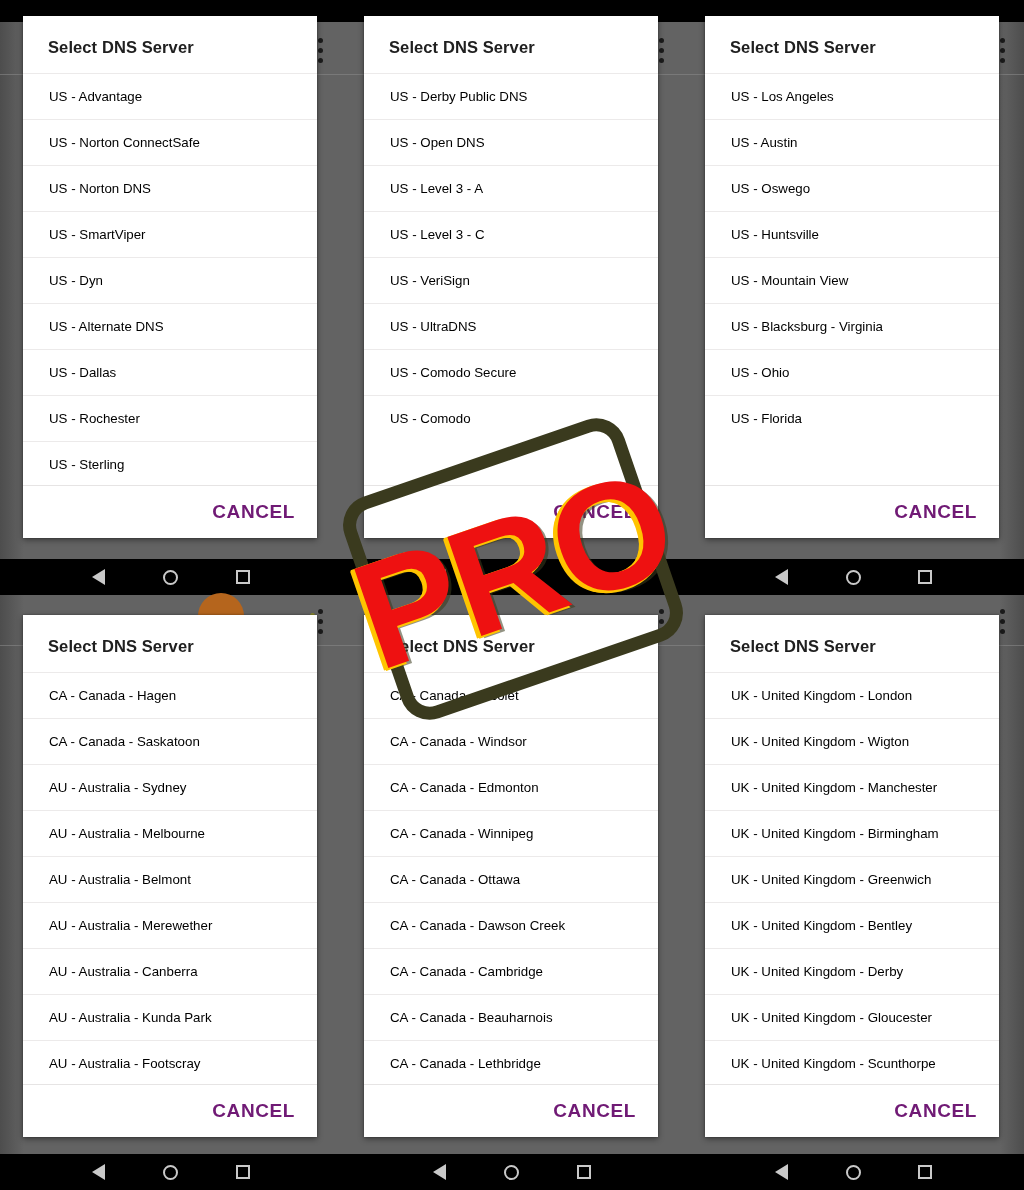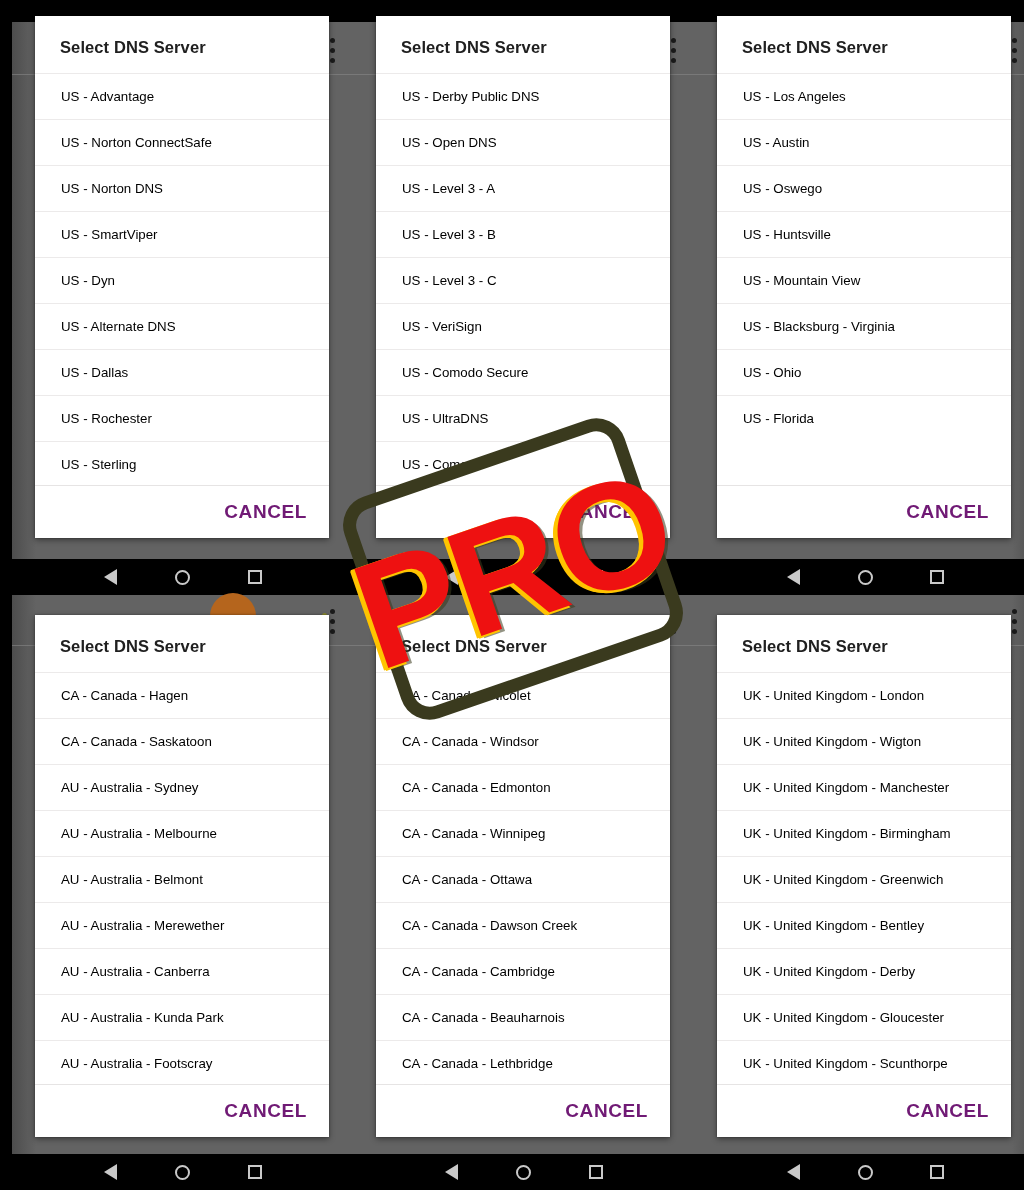--- a/index.html
+++ b/index.html
@@ -15,21 +15,21 @@
   #screen {
     position: relative;
     width: 1024px;
     height: 1190px;
     background: #000;
   }
 
   
   .device-row {
     position: absolute;
-    left: 12px;
+    left: 0;
     width: 938px;
     height: 595px;
   }
   .device-row.row-top    { top: 0; }
   .device-row.row-bottom { top: 595px; }
 
   .status-bar {
     position: absolute;
     top: 0; left: 0;
     width: 1024px;
@@ -273,25 +273,24 @@
         <button class="cancel-btn">CANCEL</button>
       </div>
     </div>
 
     <div class="dialog d2">
       <div class="dialog-title">Select DNS Server</div>
       <div class="dialog-list">
         <div class="list-item">US - Derby Public DNS</div>
         <div class="list-item">US - Open DNS</div>
         <div class="list-item">US - Level 3 - A</div>
-        <div class="list-item">US - Level 3 - B</div>
         <div class="list-item">US - Level 3 - C</div>
         <div class="list-item">US - VeriSign</div>
+        <div class="list-item">US - UltraDNS</div>
         <div class="list-item">US - Comodo Secure</div>
-        <div class="list-item">US - UltraDNS</div>
         <div class="list-item">US - Comodo</div>
       </div>
       <div class="dialog-actions">
         <button class="cancel-btn">CANCEL</button>
       </div>
     </div>
 
     <div class="dialog d3">
       <div class="dialog-title">Select DNS Server</div>
       <div class="dialog-list">

